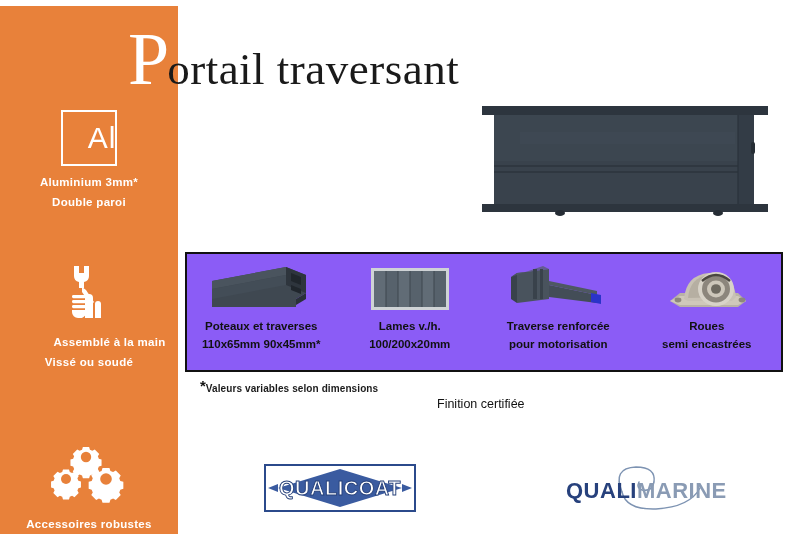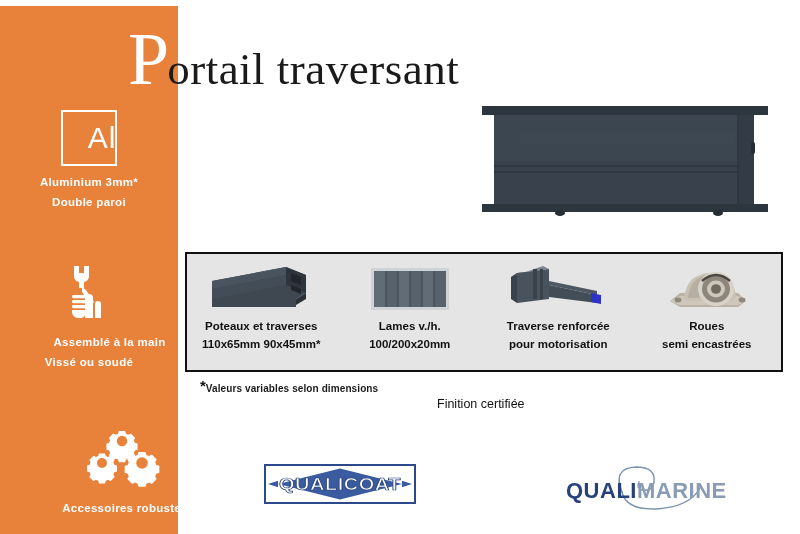--- a/index.html
+++ b/index.html
@@ -118,21 +118,21 @@
   
   #feature-panel {
     position: absolute;
     left: 185px;
     top: 252px;
     width: 598px;
     height: 120px;
     border: 2px solid #111111;
     box-sizing: border-box;
     z-index: 2;
-    background: #e5e5e5;
+    background: #8b5cf6;
   }
   .feature-grid {
     display: flex;
     width: 100%;
     height: 100%;
   }
   .feature-cell {
     flex: 1 1 25%;
     display: flex;
     flex-direction: column;
@@ -199,21 +199,21 @@
     z-index: 3;
     white-space: nowrap;
   }
 
   
   #qualicoat {
     position: absolute;
     left: 264px;
     top: 464px;
     width: 152px;
-    height: 40px;
+    height: 48px;
     border: 2px solid #2b4a8b;
     box-sizing: border-box;
     background: #ffffff;
     z-index: 3;
   }
   #qualimarine {
     position: absolute;
     left: 560px;
     top: 462px;
     width: 160px;
@@ -261,21 +261,21 @@
         <path d="M14 48 H28 A6 6 0 0 1 22 56 H20 A6 6 0 0 1 14 50 Z" fill="#ffffff"></path>
 
         <path d="M31 32 q4 0 4 4 v20 h-8 v-20 q0-4 4-4 z" fill="#ffffff"></path>
 
         <path d="M40 39 q3 0 3 3 v14 h-6 v-14 q0-3 3-3 z" fill="#ffffff"></path>
       </svg>
       <span class="side-label" style="margin-top:12px;padding-left:41px;">Assemblé à la main</span>
       <span class="side-label" style="margin-top:7px;">Vissé ou soudé</span>
     </div>
 
-    <div class="side-block" style="top:416px;margin-left:36px;">
+    <div class="side-block" style="top:432px;">
       <svg class="side-icon" width="90" height="66" viewBox="0 0 90 66">
         <g fill="#ffffff">
 
           <g transform="translate(42,19)">
             <path d="M-6,-19 h12 l1.6,5.2 4.6,1.9 4.7,-2.6 8.5,8.5 -2.6,4.7 1.9,4.6 5.2,1.6 v12 l-5.2,1.6 -1.9,4.6 2.6,4.7 -8.5,8.5 -4.7,-2.6 -4.6,1.9 -1.6,5.2 h-12 l-1.6,-5.2 -4.6,-1.9 -4.7,2.6 -8.5,-8.5 2.6,-4.7 -1.9,-4.6 -5.2,-1.6 v-12 l5.2,-1.6 1.9,-4.6 -2.6,-4.7 8.5,-8.5 4.7,2.6 4.6,-1.9 z" transform="scale(0.52)"></path>
           </g>
           <circle cx="42" cy="19" r="5.2" fill="#e8813a"></circle>
 
           <g transform="translate(22,41)">
             <path d="M-6,-19 h12 l1.6,5.2 4.6,1.9 4.7,-2.6 8.5,8.5 -2.6,4.7 1.9,4.6 5.2,1.6 v12 l-5.2,1.6 -1.9,4.6 2.6,4.7 -8.5,8.5 -4.7,-2.6 -4.6,1.9 -1.6,5.2 h-12 l-1.6,-5.2 -4.6,-1.9 -4.7,2.6 -8.5,-8.5 2.6,-4.7 -1.9,-4.6 -5.2,-1.6 v-12 l5.2,-1.6 1.9,-4.6 -2.6,-4.7 8.5,-8.5 4.7,2.6 4.6,-1.9 z" transform="scale(0.50)"></path>

